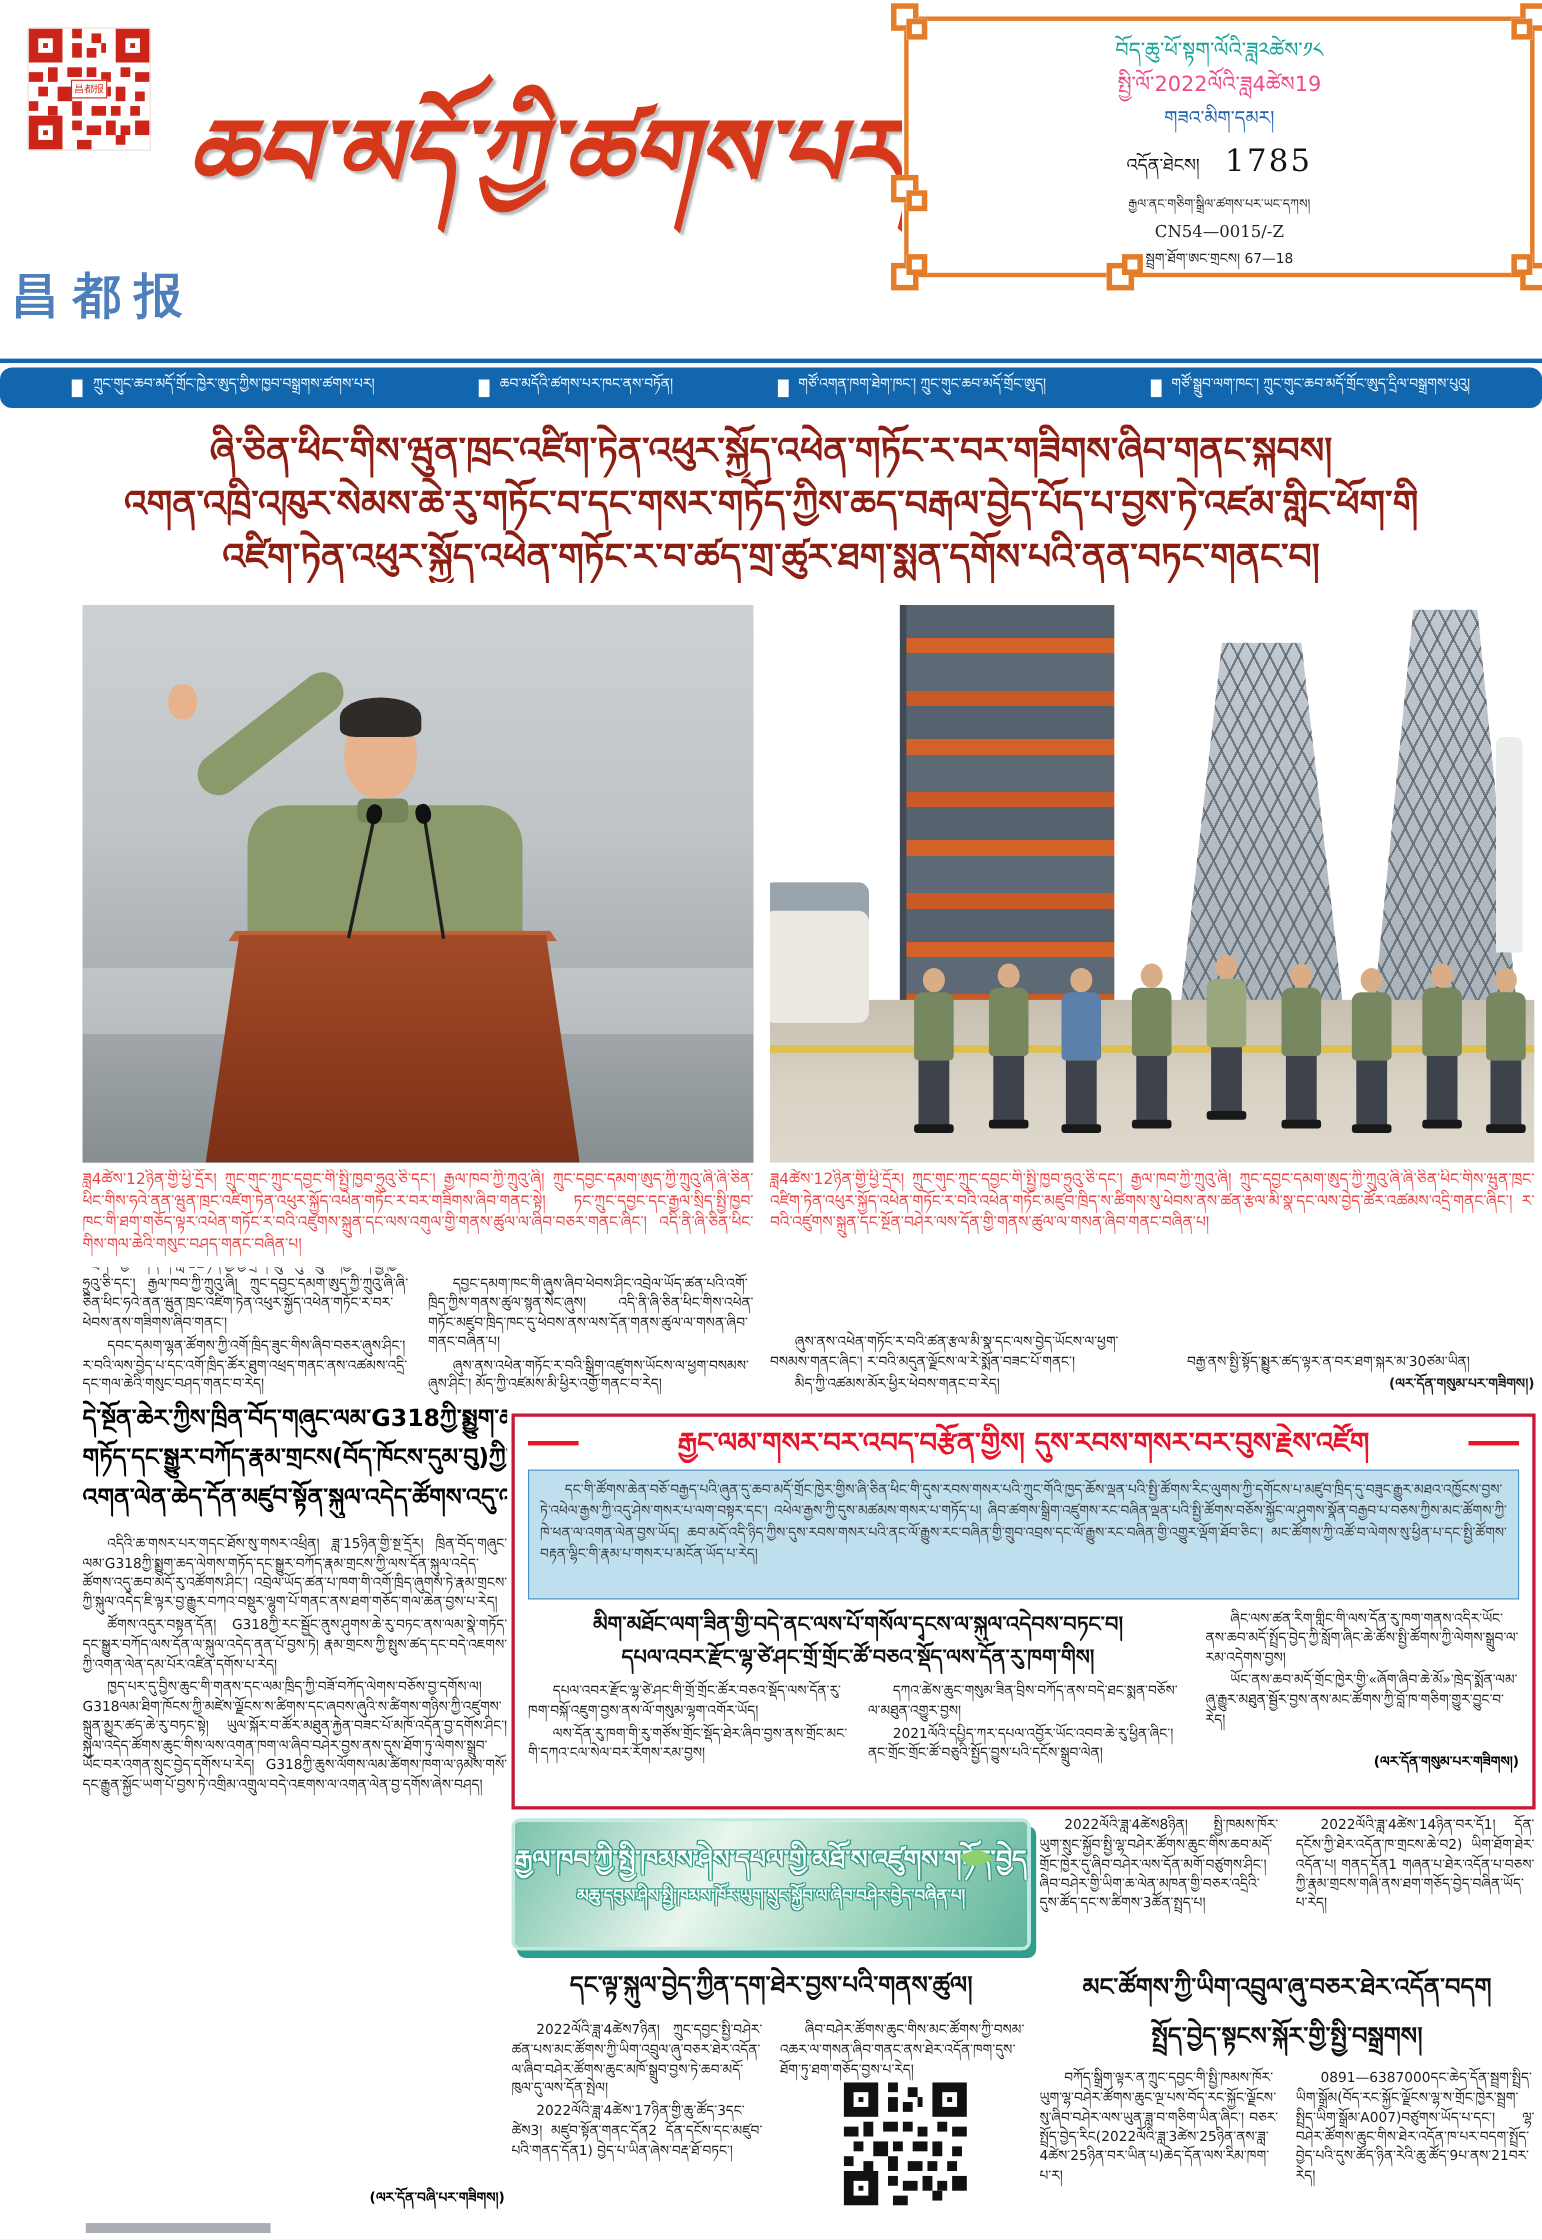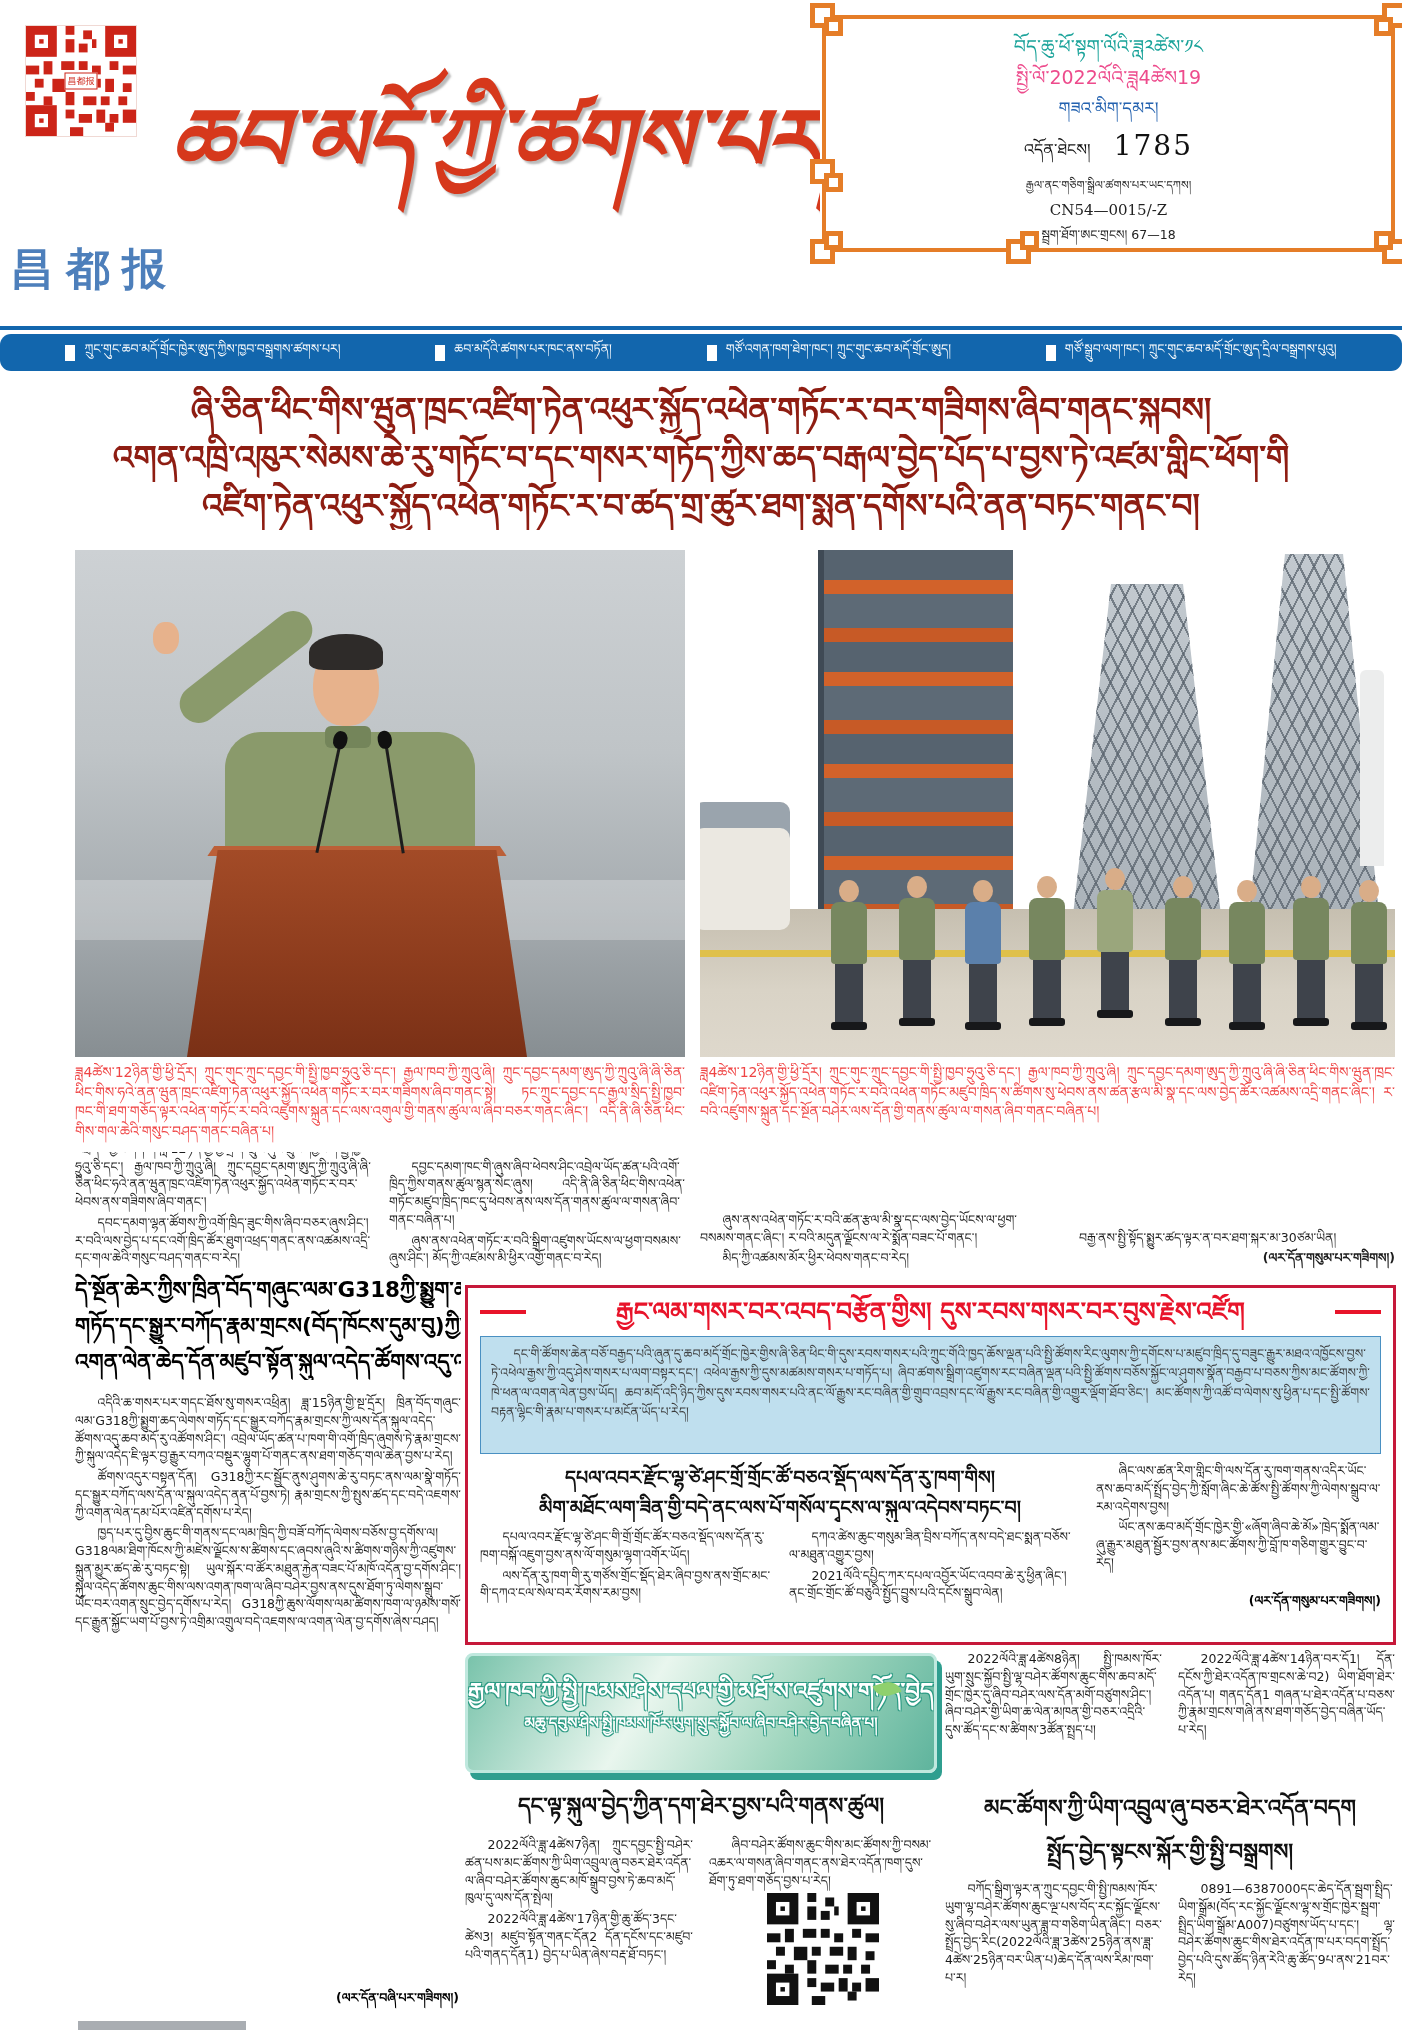--- a/index.html
+++ b/index.html
@@ -354,22 +354,22 @@
 
   <div class="redbox">
     <div class="rb-head">
       <div class="rb-dash"></div>
       <div class="rb-title">རྒྱང་ལམ་གསར་བར་འབད་བརྩོན་གྱིས། དུས་རབས་གསར་བར་བུས་རྗེས་འཛོག</div>
       <div class="rb-dash"></div>
     </div>
     <div class="rb-lead">དང་གི་ཚོགས་ཆེན་བཅོ་བརྒྱད་པའི་ཞུན་དུ་ཆབ་མདོ་གྲོང་ཁྱེར་གྱིས་ཞི་ཅིན་ཕིང་གི་དུས་རབས་གསར་པའི་ཀྲུང་གོའི་ཁྱད་ཆོས་ལྡན་པའི་སྤྱི་ཚོགས་རིང་ལུགས་ཀྱི་དགོངས་པ་མཛུབ་ཁྲིད་དུ་བཟུང་རྒྱུར་མཐའ་འཁྱོངས་བྱས་ཏེ་འཕེལ་རྒྱས་ཀྱི་འདུ་ཤེས་གསར་པ་ལག་བསྟར་དང་། འཕེལ་རྒྱས་ཀྱི་དུས་མཚམས་གསར་པ་གཏོད་པ། ཞིབ་ཚགས་སྒྲིག་འཛུགས་རང་བཞིན་ལྡན་པའི་སྤྱི་ཚོགས་བཅོས་སྐྱོང་ལ་ཤུགས་སྣོན་བརྒྱབ་པ་བཅས་ཀྱིས་མང་ཚོགས་ཀྱི་ཁེ་ཕན་ལ་འགན་ལེན་བྱས་ཡོད། ཆབ་མདོ་འདི་ཉིད་ཀྱིས་དུས་རབས་གསར་པའི་ནང་ལོ་རྒྱུས་རང་བཞིན་གྱི་གྲུབ་འབྲས་དང་ལོ་རྒྱུས་རང་བཞིན་གྱི་འགྱུར་ལྡོག་ཐོབ་ཅིང་། མང་ཚོགས་ཀྱི་འཚོ་བ་ལེགས་སུ་ཕྱིན་པ་དང་སྤྱི་ཚོགས་བརྟན་ལྷིང་གི་རྣམ་པ་གསར་པ་མངོན་ཡོད་པ་རེད།</div>
     <div class="rb-lower">
       <div class="rb-left">
+        <div class="subhead">མིག་མཐོང་ལག་ཟིན་གྱི་བདེ་ནང་ལས་པོ་གསོལ་དྭངས་ལ་སྐུལ་འདེབས་བཏང་བ།</div>
         <div class="subhead">དཔལ་འབར་རྫོང་ལྷ་ཙེ་ཤང་གྲོ་གྲོང་ཚོ་བཅའ་སྡོད་ལས་དོན་རུ་ཁག་གིས།</div>
-        <div class="subhead">མིག་མཐོང་ལག་ཟིན་གྱི་བདེ་ནང་ལས་པོ་གསོལ་དྭངས་ལ་སྐུལ་འདེབས་བཏང་བ།</div>
         <div class="two" style="margin-top:6px;">
           <div>
             <p class="p">དཔལ་འབར་རྫོང་ལྷ་ཙེ་ཤང་གི་གྲོ་གྲོང་ཚོར་བཅའ་སྡོད་ལས་དོན་རུ་ཁག་བསྐོ་འཇུག་བྱས་ནས་ལོ་གསུམ་ལྷག་འགོར་ཡོད།</p>
             <p class="p">ལས་དོན་རུ་ཁག་གི་རུ་གཙོས་གྲོང་སྡོད་ཐེར་ཞིབ་བྱས་ནས་གྲོང་མང་གི་དཀའ་ངལ་སེལ་བར་རོགས་རམ་བྱས།</p>
           </div>
           <div>
             <p class="p">དཀའ་ཚེས་ཆུང་གསུམ་ཟིན་བྲིས་བཀོད་ནས་བདེ་ཐང་སྨན་བཅོས་ལ་མཐུན་འགྱུར་བྱས།</p>
             <p class="p">2021ལོའི་དཔྱིད་ཀར་དཔལ་འབྱོར་ཡོང་འབབ་ཆེ་རུ་ཕྱིན་ཞིང་། ནང་གྲོང་གྲོང་ཚོ་བཅུའི་སྤྱོད་བྱུས་པའི་དངོས་སྒྲུབ་ལེན།</p>
           </div>
         </div>

